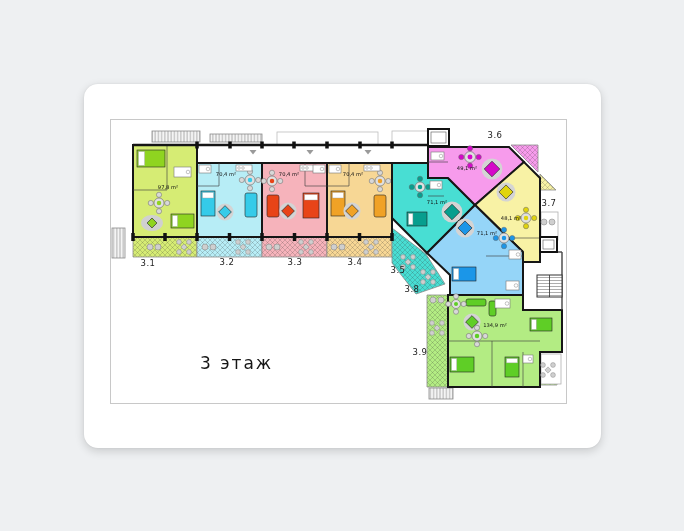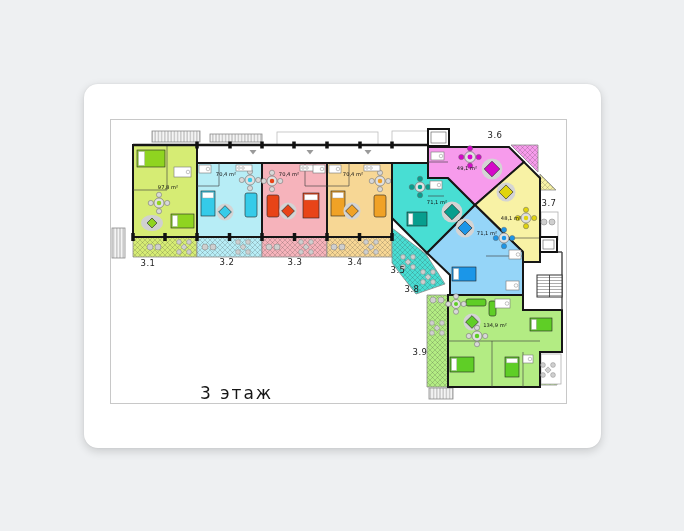--- a/index.html
+++ b/index.html
@@ -9,21 +9,21 @@
     font-family:"DejaVu Sans", "Liberation Sans", sans-serif;
     position:relative;
   }
   .card{
     position:absolute;left:84px;top:84px;width:517px;height:364px;
     background:#ffffff;border-radius:14px;
     box-shadow:0 3px 10px rgba(0,0,0,0.16), 0 0 2px rgba(0,0,0,0.08);
   }
   svg.plan{position:absolute;left:0;top:0;width:684px;height:531px;}
   .floor-title{
-    position:absolute;left:200px;top:383px;
+    position:absolute;left:200px;top:353px;
     font-size:17px;color:#161616;letter-spacing:2px;
   }
 </style>
 </head>
 <body>
 
 <div class="card"></div>
 <svg class="plan" id="plansvg" viewBox="0 0 684 531">
     <defs>
       <pattern id="xh" width="5" height="5" patternUnits="userSpaceOnUse">

